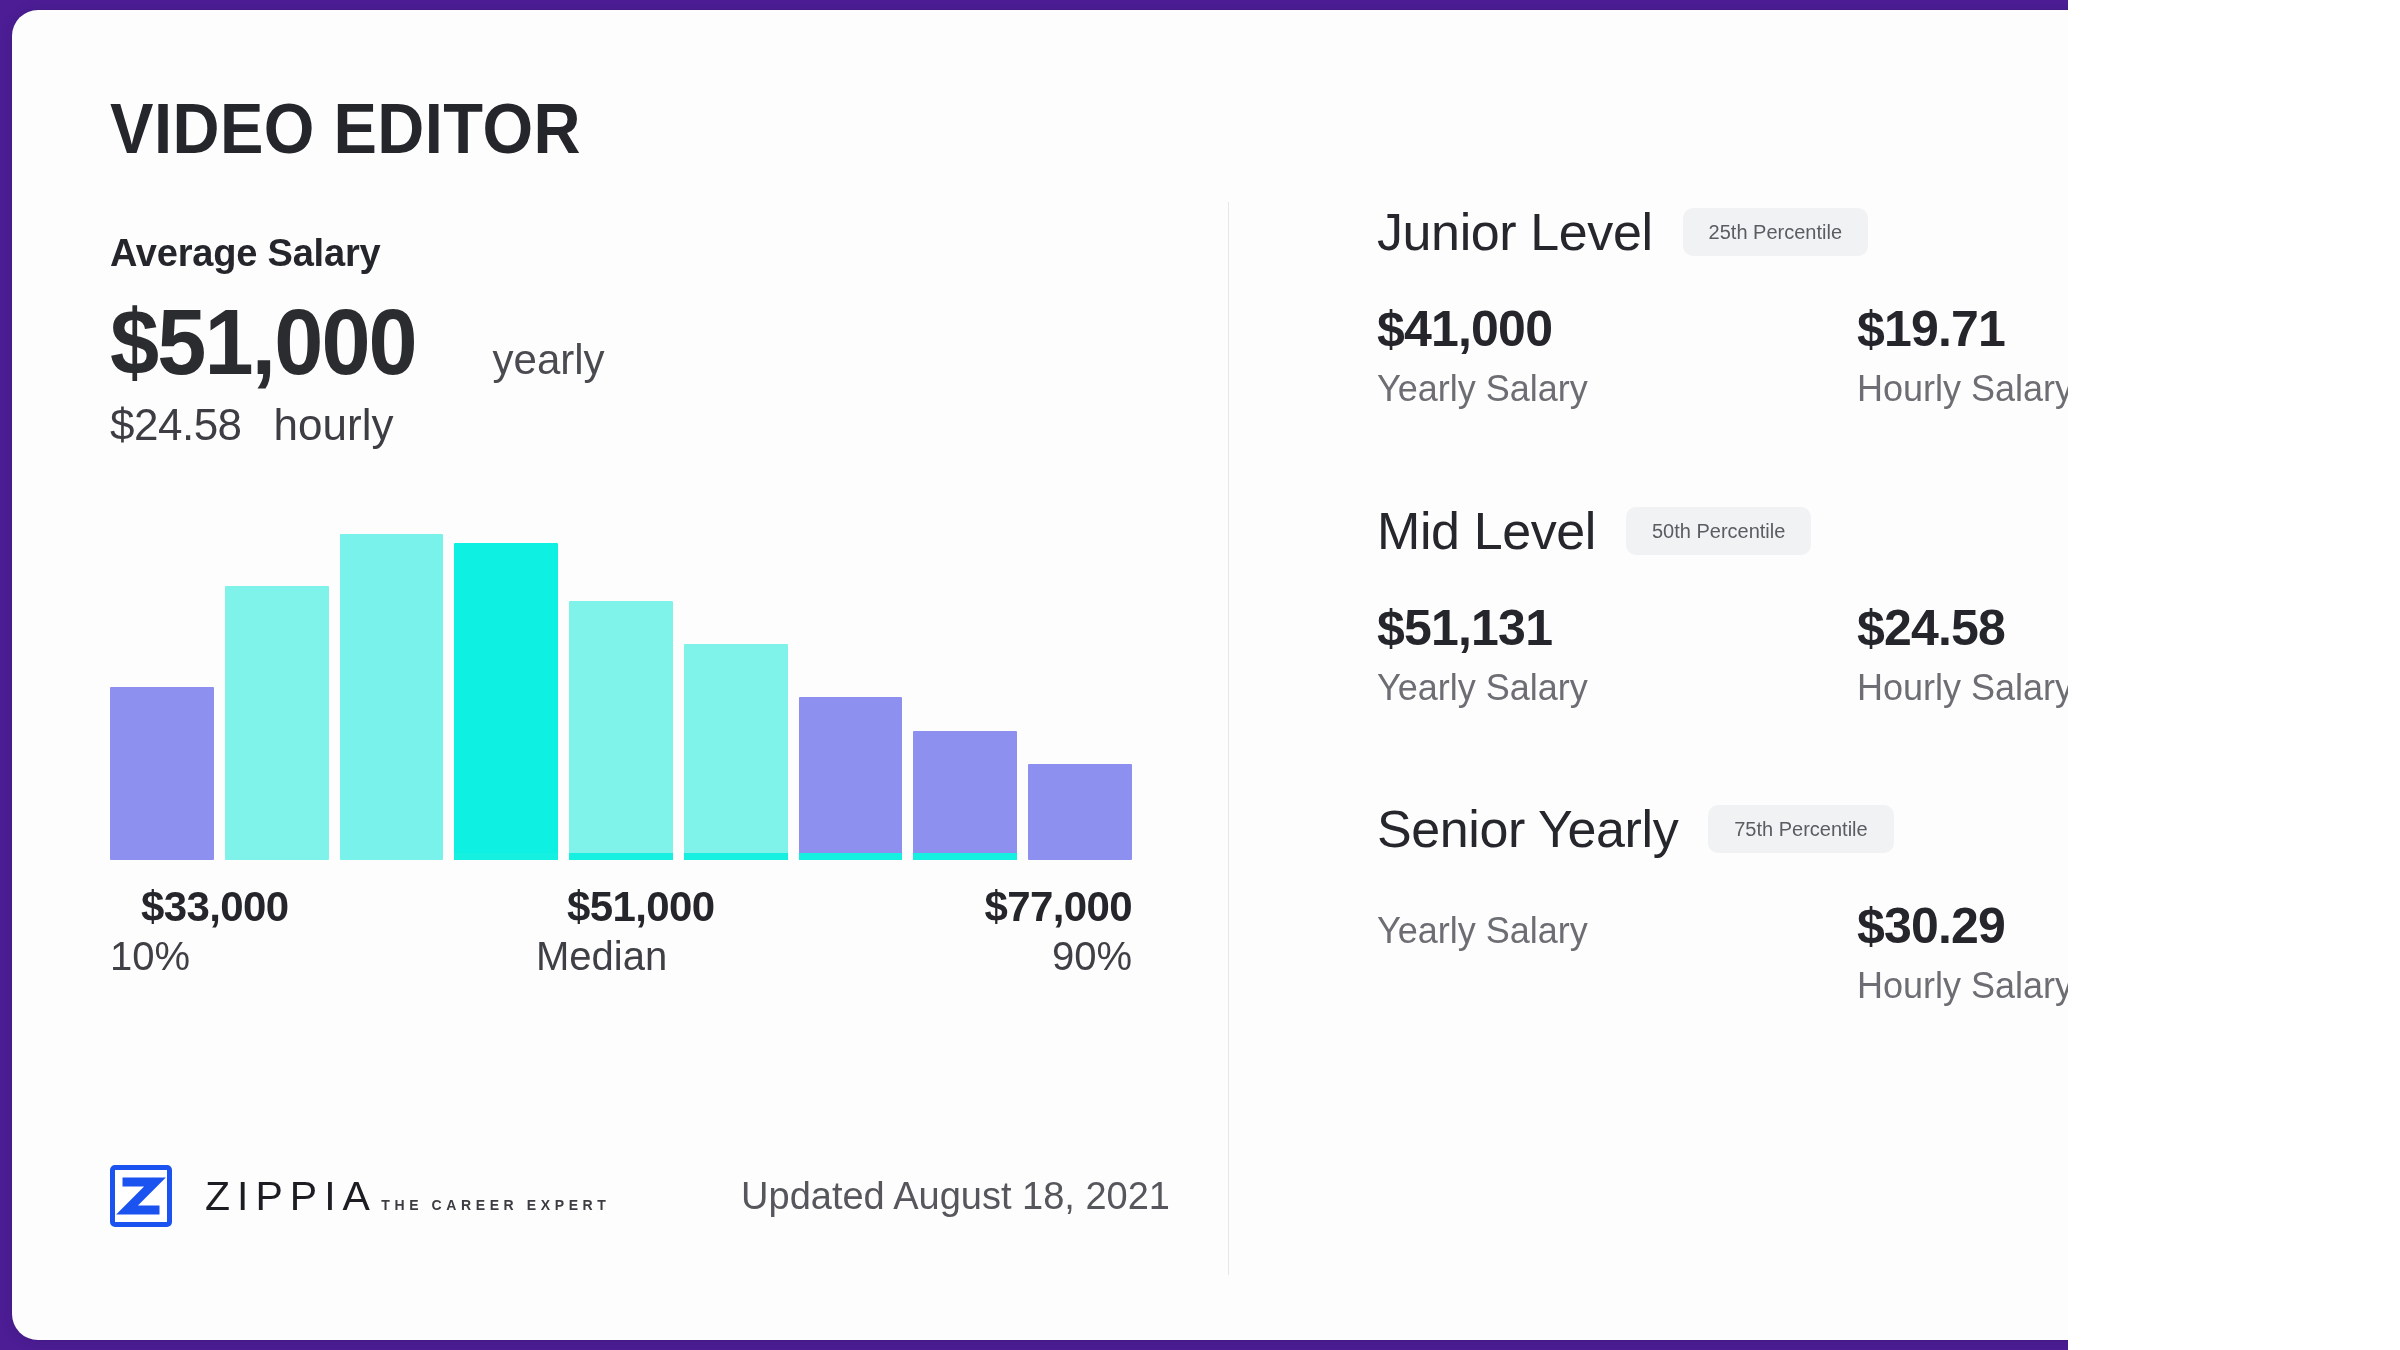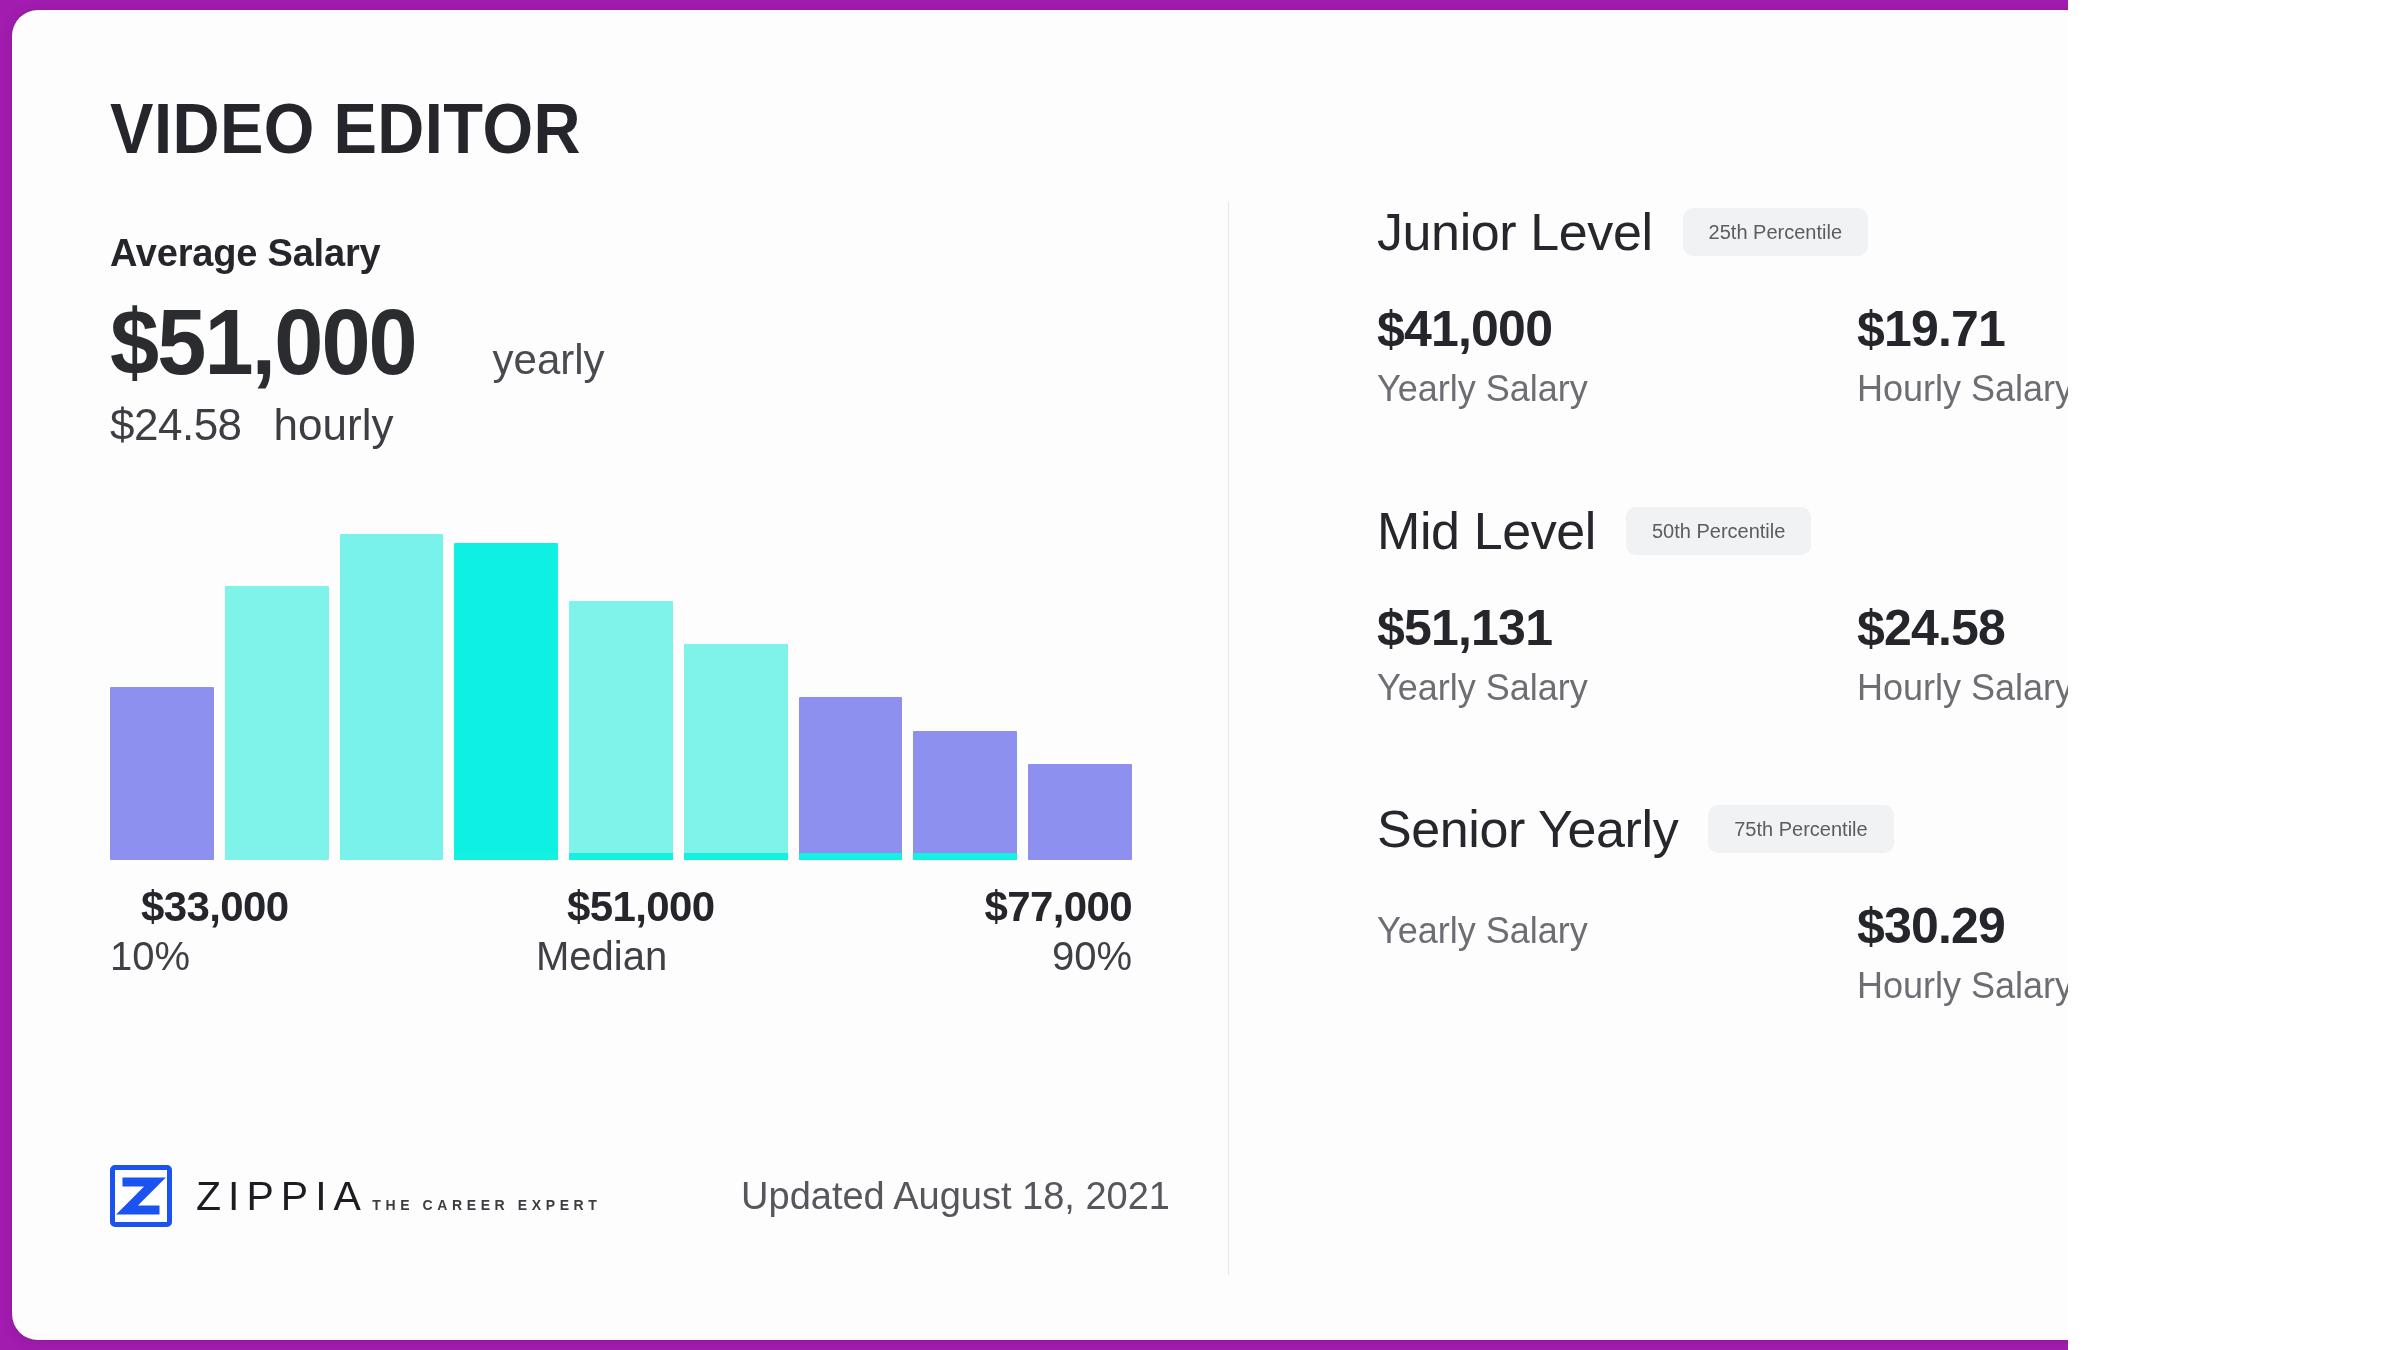--- a/index.html
+++ b/index.html
@@ -6,21 +6,21 @@
   html, body {
     width:2400px; height:1350px;
     background:#ffffff;
     font-family:"Liberation Sans", sans-serif;
     -webkit-font-smoothing:antialiased;
   }
 
   .canvas {
     position:relative;
     width:2068px; height:1350px;
-    background:#a21caf;
+    background:#4c1d95;
     overflow:hidden;
   }
 
   
   .card {
     position:absolute;
     left:12px; top:10px;
     width:2376px; height:1330px;
     background:#fdfdfd;
     border-radius:26px;
@@ -132,21 +132,21 @@
 
   
   .footer {
     position:absolute;
     left:98px; top:1155px;
     width:1060px;
     display:flex;
     align-items:center;
     justify-content:space-between;
   }
-  .logo { display:flex; align-items:center; }
+  .logo { display:flex; align-items:center;gap:9px; }
   .logo-mark {
     position:relative;
     width:62px; height:62px;
     border:5px solid #1a53f0;
     border-radius:5px;
     background:#ffffff;
     flex:none;
   }
   .logo-mark svg { position:absolute; left:-5px; top:-5px; }
   .logo-text { margin-left:24px; }

